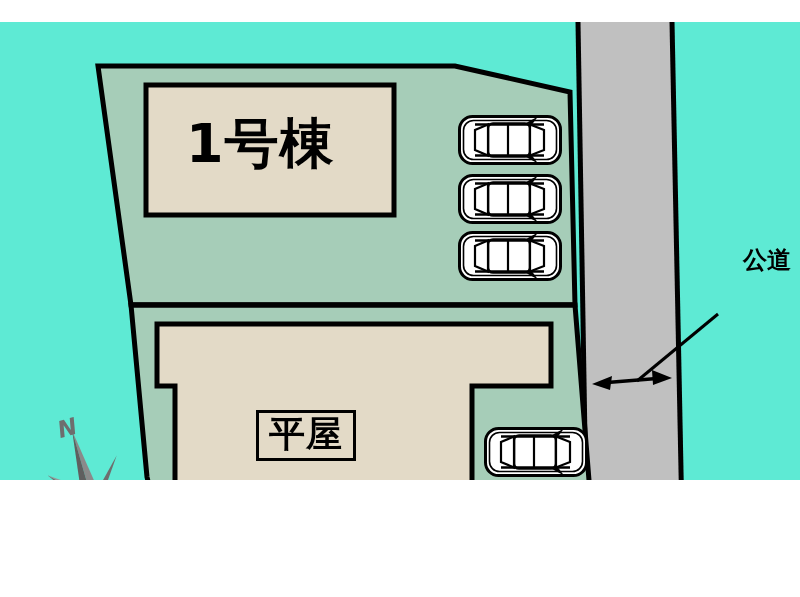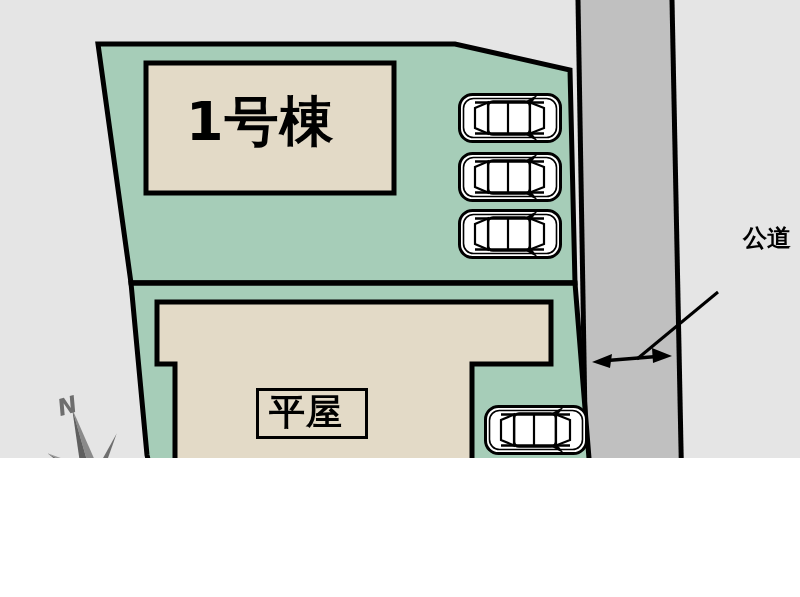--- a/index.html
+++ b/index.html
@@ -8,22 +8,23 @@
     padding: 0;
     background: #ffffff;
   }
   body {
     font-family: "DejaVu Sans", "Liberation Sans", sans-serif;
   }
   #plan-root {
     position: relative;
     width: 800px;
     height: 458px;
-    background: #e5e5e5;
+    background: #5eead4;
     overflow: hidden;
+    margin-top: 22px;
   }
   #plan-svg {
     position: absolute;
     left: 0;
     top: 0;
     width: 800px;
     height: 597px;
   }
   .lbl {
     position: absolute;
@@ -43,21 +44,21 @@
     left: 229px;
     top: 318px;
     font-size: 50px;
     letter-spacing: 1px;
   }
   #label-hiraya-box {
     position: absolute;
     left: 256px;
     top: 388px;
     border: 3px solid #000000;
-    padding: 3px 22px 6px 10px;
+    padding: 3px 10px 6px 10px;
     background: transparent;
   }
   #label-hiraya {
     position: static;
     font-size: 36px;
     letter-spacing: 1px;
   }
   #label-road-name {
     left: 743px;
     top: 226px;

